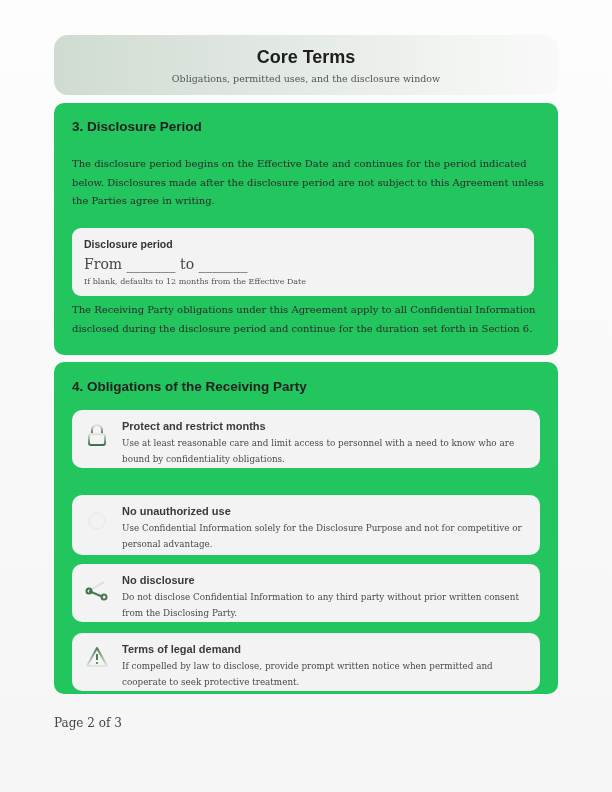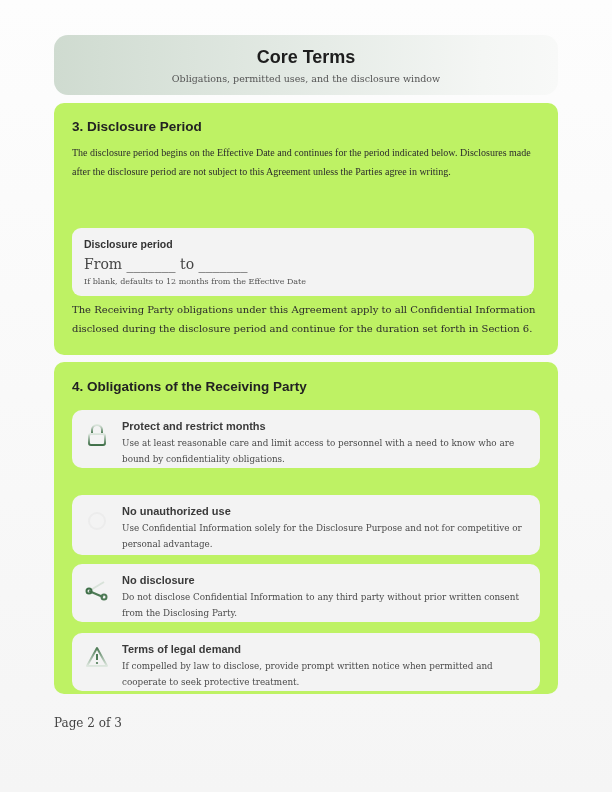--- a/index.html
+++ b/index.html
@@ -17,35 +17,35 @@
     box-sizing: border-box; padding: 11px 18px; text-align: center;
   }
   .header h1 {
     margin: 0; font-family: "Liberation Sans", sans-serif; font-weight: bold;
     font-size: 18px; color: #1e1e1e; line-height: 22px;
   }
   .header .sub {
     margin-top: 5px; font-size: 9.5px; color: #555; line-height: 12px;
   }
   .panel {
-    position: absolute; left: 54px; width: 504px; background: #bef264;
+    position: absolute; left: 54px; width: 504px; background: #22c55e;
     border-radius: 10px; box-sizing: border-box; padding: 0 18px;
   }
   .s3 { top: 103px; height: 252px; }
   .s4 { top: 362px; height: 332px; }
   h2 {
     margin: 0; font-family: "Liberation Sans", sans-serif; font-weight: bold;
     font-size: 13.5px; color: #222; line-height: 18px;
   }
   .s3 h2 { position: absolute; top: 15px; }
   .s4 h2 { position: absolute; top: 16px; }
   p.body {
     margin: 0; font-size: 10px; line-height: 18.5px; color: #2b2b2b;
   }
-  .s3 .p1 { position: absolute; top: 41px; left: 18px; right: 14px; font-family: Liberation Serif, serif; }
+  .s3 .p1 { position: absolute; top: 52px; left: 18px; right: 14px; }
   .s3 .p2 { position: absolute; top: 198px; left: 18px; right: 14px; }
   .fieldbox {
     position: absolute; left: 18px; right: 24px; top: 125px; height: 68px;
     background: #f3f3f3; border-radius: 9px; box-sizing: border-box; padding: 10px 12px;
   }
   .fieldbox .label {
     font-family: "Liberation Sans", sans-serif; font-weight: bold; font-size: 10.5px; color: #333;
   }
   .fieldbox .range { margin-top: 6px; font-size: 14px; color: #444; }
   .fieldbox .hint { margin-top: 5px; font-size: 8px; color: #555; }

